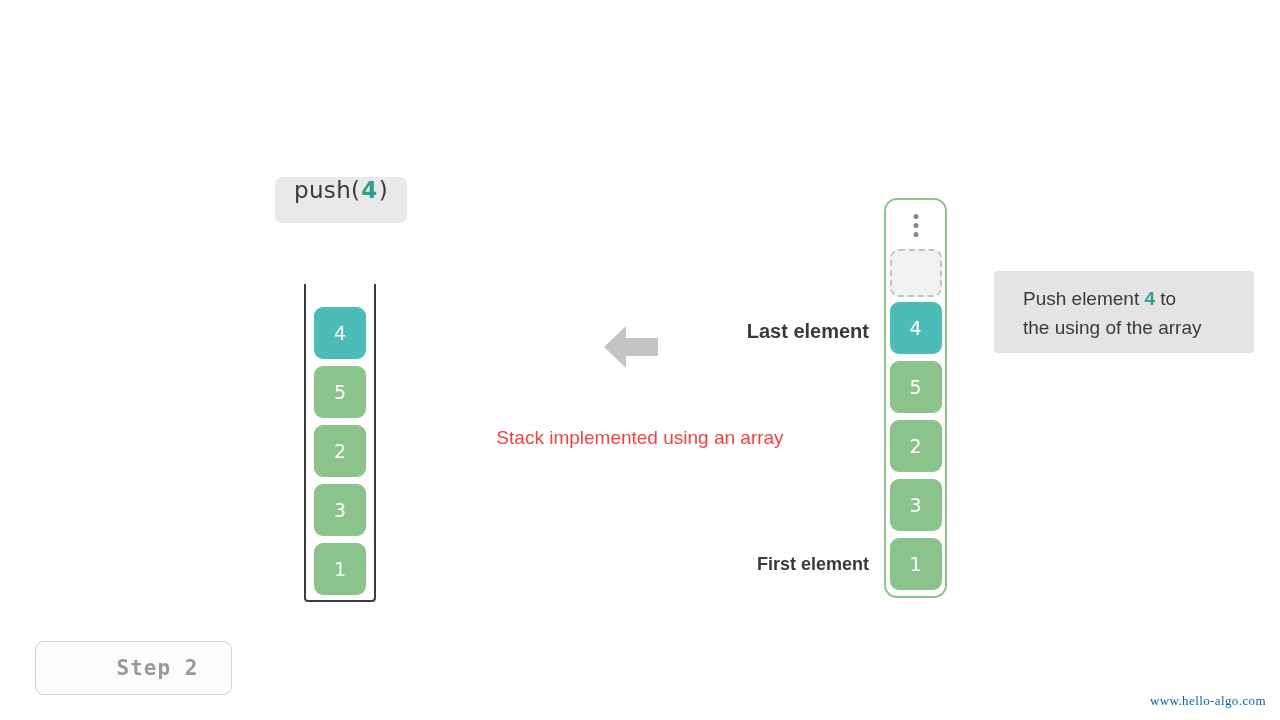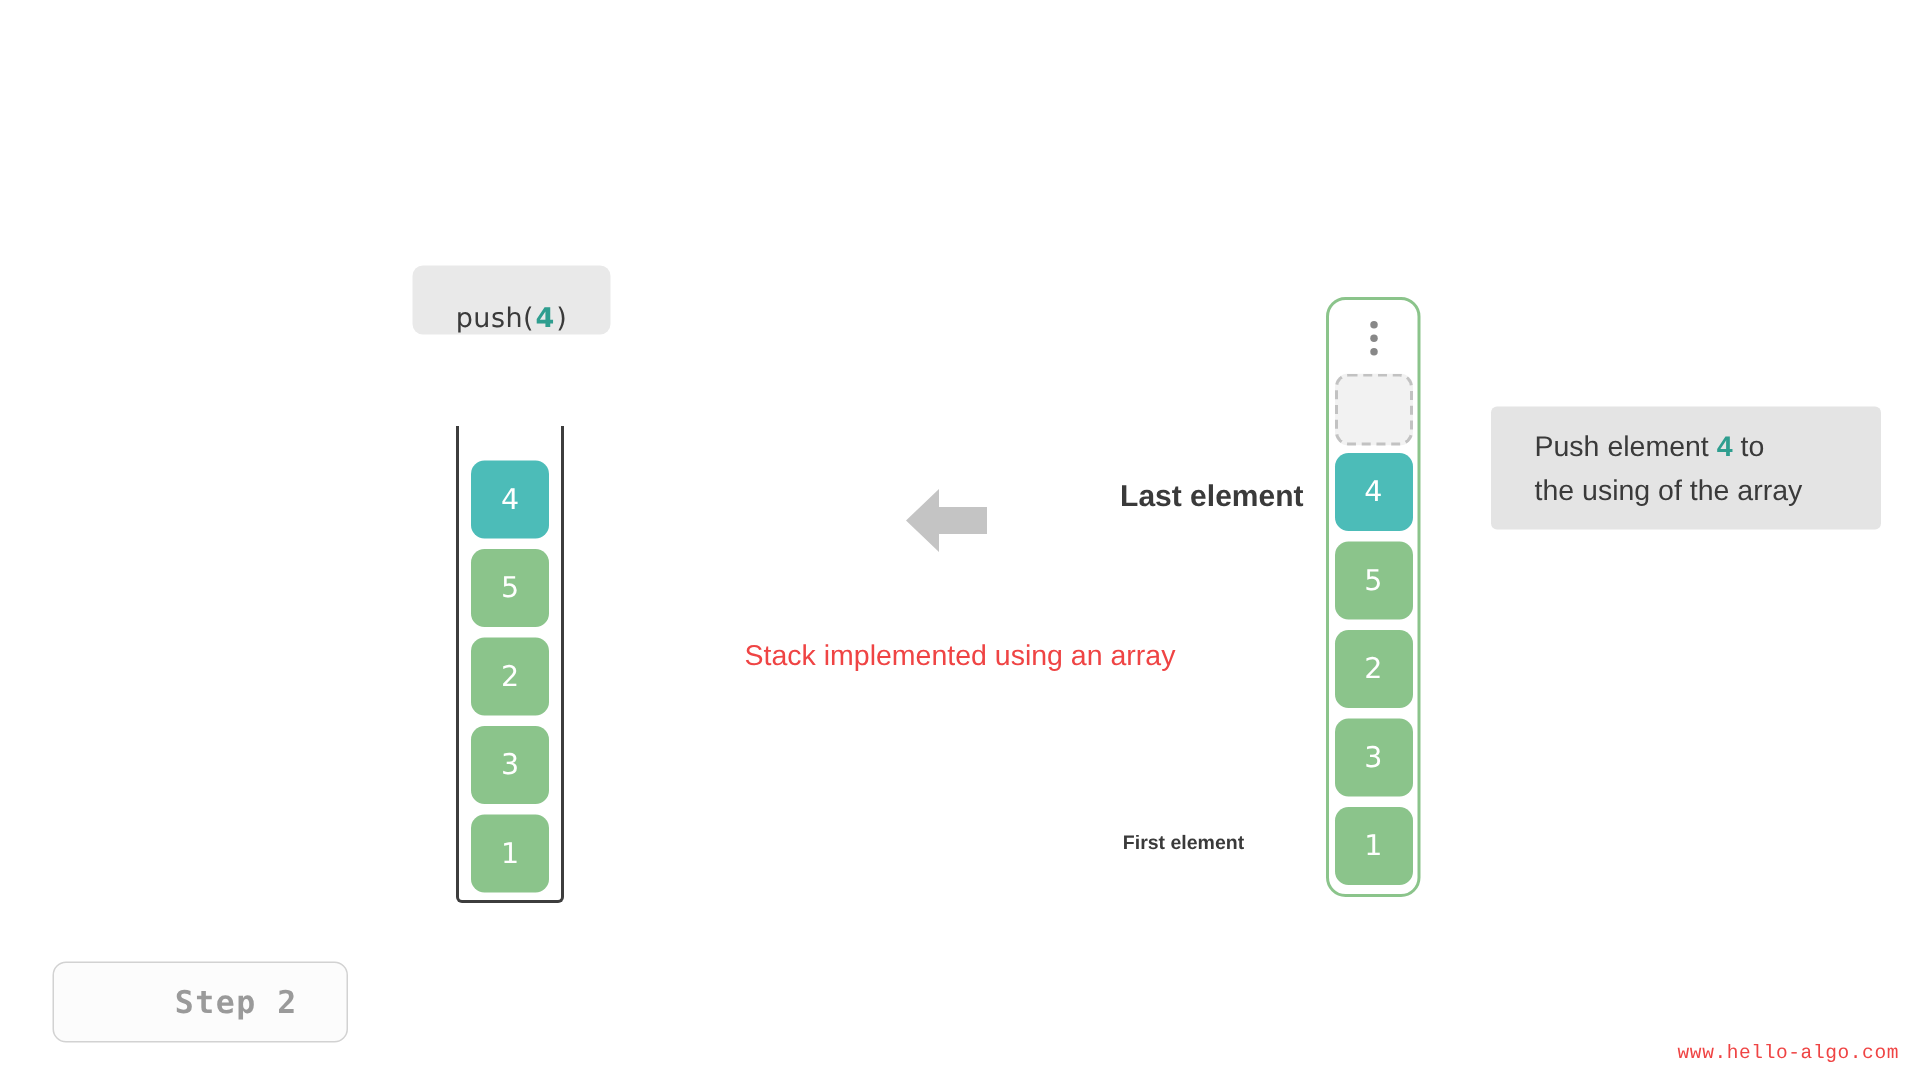--- a/index.html
+++ b/index.html
@@ -18,24 +18,24 @@
   
   #op-chip {
     position: absolute;
     left: 275px;
     top: 177px;
     width: 132px;
     height: 46px;
     background: #e9e9e9;
     border-radius: 7px;
     display: flex;
-    align-items: flex-end;
+    align-items: flex-start;
     justify-content: center;
     font-family: "DejaVu Sans", sans-serif;
-    font-size: 18px;
+    font-size: 23px;
     color: #3a3a3a;
     letter-spacing: 0.3px;
   }
   #op-chip .arg {
     color: #2f9e8f;
     font-weight: bold;
     padding: 0 1px;
   }
 
   
@@ -99,22 +99,22 @@
     text-align: right;
     font-size: 20px;
     font-weight: bold;
     color: #3a3a3a;
   }
   #label-first {
     position: absolute;
     left: 709px;
     top: 554px;
     width: 160px;
-    text-align: center;
-    font-size: 13px;
+    text-align: right;
+    font-size: 18px;
     font-weight: bold;
     color: #3a3a3a;
   }
   #caption {
     position: absolute;
     left: 400px;
     top: 427px;
     width: 480px;
     text-align: center;
     font-size: 19px;
@@ -210,23 +210,23 @@
     color: #9a9a9a;
     letter-spacing: 1px;
     padding-left: 48px;
   }
 
   
   #watermark {
     position: absolute;
     right: 14px;
     bottom: 11px;
-    font-family: Liberation Mono, monospace;
+    font-family: Liberation Serif, serif;
     font-size: 13px;
-    color: #ef4444;
+    color: #0369a1;
     letter-spacing: 0.4px;
   }
 </style>
 </head>
 <body>
 
 <div id="op-chip">
   <span>push(</span>
     <span class="arg">4</span>
     <span>)</span>

